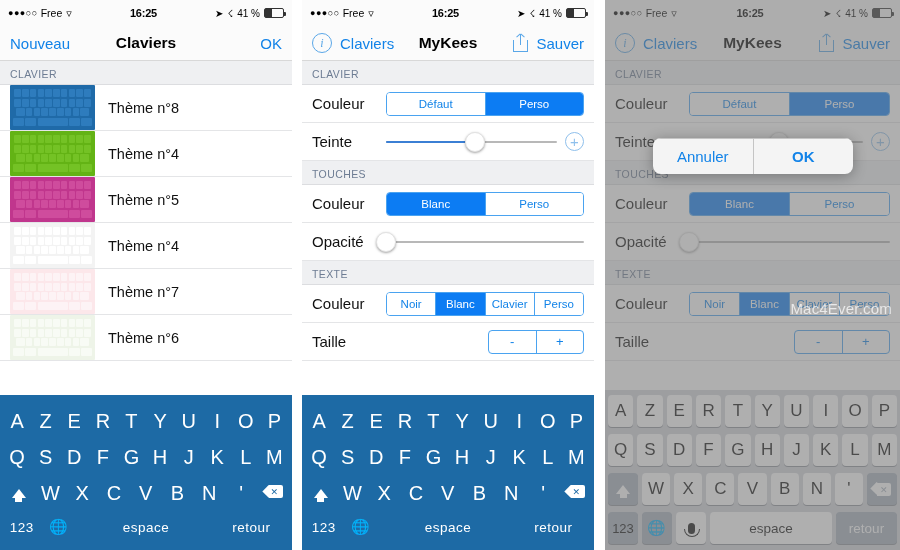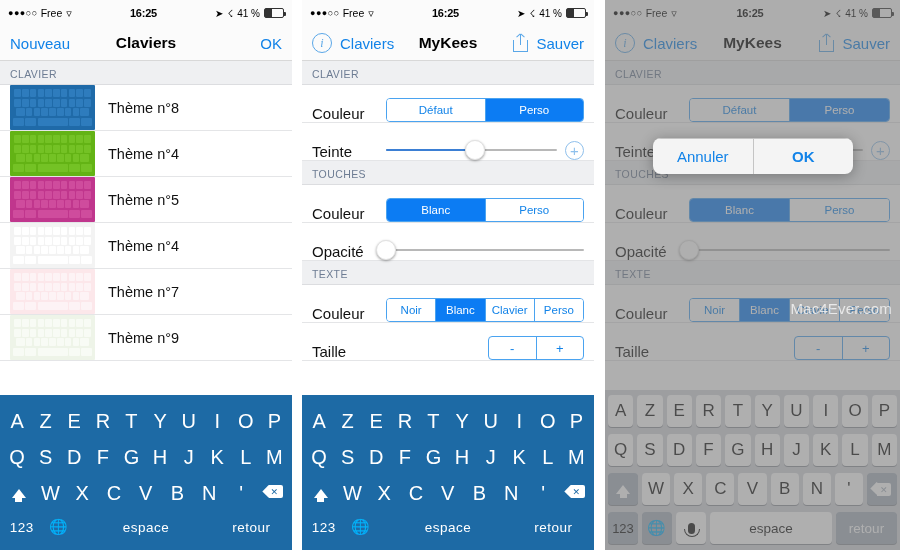--- a/index.html
+++ b/index.html
@@ -98,21 +98,21 @@
     padding: 2px 1.5px;
   }
   .mini-row { display: flex; justify-content: center; gap: 1.2px; height: 8px; }
   .mini-key { flex: 0 0 6.6px; border-radius: 1px; }
   .mini-key.w { flex: 0 0 9px; }
   .mini-key.sp { flex: 0 0 30px; }
   .mini-key.md { flex: 0 0 11px; }
 
   
   .form-row {
-    display: flex; align-items: flex-end; padding: 0 10px;
+    display: flex; align-items: center; padding: 0 10px;
     height: 38px; border-bottom: 1px solid #e4e5e7; background: #fff;
   }
   .form-label { font-size: 15px; color: #111; width: 74px; flex: none; }
   .seg {
     flex: 1; display: flex; height: 24px; border-radius: 4px;
     overflow: hidden; border: 1px solid #4aa3f0;
   }
   .seg-item {
     flex: 1; display: flex; align-items: center; justify-content: center;
     font-size: 11.5px; color: #1283e8; background: #fff;
@@ -540,21 +540,21 @@
                 <div class="mini-key w" style="background: rgb(248, 251, 245);"></div>
               </div>
               <div class="mini-row">
                 <div class="mini-key md" style="background: rgb(248, 251, 245);"></div>
                 <div class="mini-key md" style="background: rgb(248, 251, 245);"></div>
                 <div class="mini-key sp" style="background: rgb(248, 251, 245);"></div>
                 <div class="mini-key md" style="background: rgb(248, 251, 245);"></div>
                 <div class="mini-key md" style="background: rgb(248, 251, 245);"></div>
               </div>
             </div>
-            <div class="theme-label">Thème n°9</div>
+            <div class="theme-label">Thème n°6</div>
           </div>
         </div>
     </div>
 
     <div class="keyboard kb-blue">
       <div class="krow" id="p1r1">
           <div class="key">A</div>
           <div class="key">Z</div>
           <div class="key">E</div>
           <div class="key">R</div>

